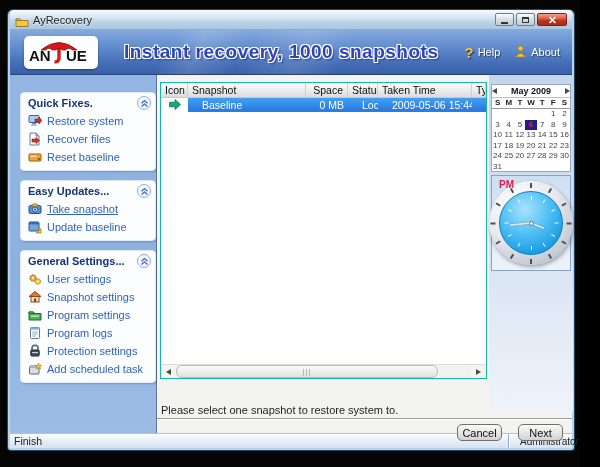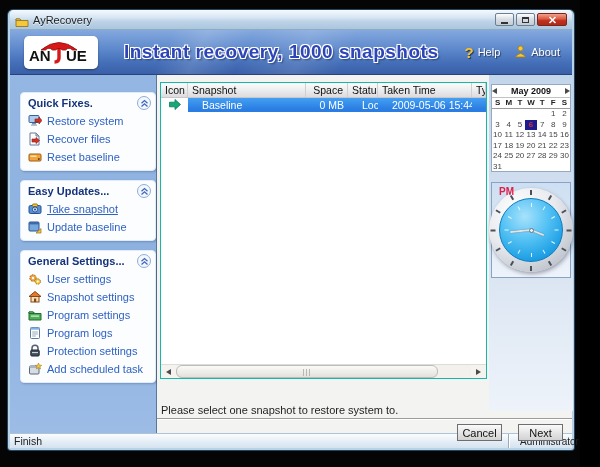--- a/index.html
+++ b/index.html
@@ -124,21 +124,21 @@
   .cal-header { display:flex; align-items:center; height:13px; border-bottom:1px solid #c2c2c2; padding:0 0; }
   .cal-title { flex:1; text-align:center; font-size:9px; font-weight:bold; color:#111; }
   .cal-arrow { cursor:pointer; display:flex; }
   .cal-days { display:grid; grid-template-columns:repeat(7,1fr); border-bottom:1px solid #9a9a9a; }
   .cal-days span { text-align:center; font-weight:bold; color:#222; font-size:8px; line-height:10px; }
   .cal-grid { display:grid; grid-template-columns:repeat(7,1fr); }
   .cal-cell { text-align:center; font-size:8px; line-height:10.5px; color:#444; cursor:pointer; }
   .cal-cell.empty { cursor:default; }
   .cal-cell.sel { background:#1b1e8c; color:#d03333; font-weight:bold; }
   .clockpanel {
-    margin:10px 2px 0 2px; height:96px; border:1px solid #89a3c6; position:relative;
+    margin:3px 2px 0 2px; height:96px; border:1px solid #89a3c6; position:relative;
     background:linear-gradient(180deg,#cddff2,#e5eef8 70%,#eef3fa);
   }
   .pm-label { position:absolute; top:3px; left:7px; font-size:10px; font-weight:bold; color:#e11d48; z-index:3; }
   .clock {
     position:absolute; left:50%; top:50%; transform:translate(-50%,-50%);
     width:84px; height:84px; border-radius:50%;
     background:radial-gradient(circle at 35% 28%, #ffffff 0%, #e8eaee 45%, #c6cbd3 75%, #9fa6b0 100%);
     box-shadow:1px 2px 4px rgba(0,0,30,.35);
   }
   .clock-face {
@@ -149,21 +149,21 @@
   .ftick { position:absolute; left:50%; top:50%; width:1px; height:4px; margin-top:-2px; background:#eaf6ff; }
   .hand { position:absolute; left:50%; top:50%; width:2px; margin-left:-1px; transform-origin:50% 100%; background:#dde4ea; box-shadow:0 0 1px #44586a; border-radius:1px; }
   .hand.hour { height:14px; margin-top:-14px; }
   .hand.minute { height:21px; margin-top:-21px; }
   .clock-cap { position:absolute; left:50%; top:50%; width:5px; height:5px; margin:-2.5px 0 0 -2.5px; border-radius:50%; background:#f2f2f2; border:1px solid #6a7788; }
   
   .wizard-msg { position:absolute; left:4px; top:329px; font-size:11px; color:#1e1e1e; white-space:nowrap; }
   .wizard-divider { position:absolute; left:0; right:0; top:343px; border-top:1px solid #9c9c9c; border-bottom:1px solid #fff; }
   .btn {
     position:absolute; top:349px; width:45px; height:17px; font-size:11px; color:#111;
-    background:linear-gradient(180deg,#fafafa,#e8e8e8 45%,#d2d2d2); border:1px solid #6e6e6e; border-radius:0;
+    background:linear-gradient(180deg,#fafafa,#e8e8e8 45%,#d2d2d2); border:1px solid #6e6e6e; border-radius:5px;
     display:flex; align-items:center; justify-content:center; cursor:pointer;
   }
   .btn.cancel { right:70px; }
   .btn.next { right:9px; }
   
   .statusbar {
     flex:0 0 15px; height:15px; display:flex; align-items:center;
     background:linear-gradient(180deg,#fbfdff,#e2ecf5 60%,#d5e3f0);
     border-top:1px solid #aec3d6; border-radius:0 0 2px 2px;
     font-size:10.5px; color:#222; padding-left:4px;

